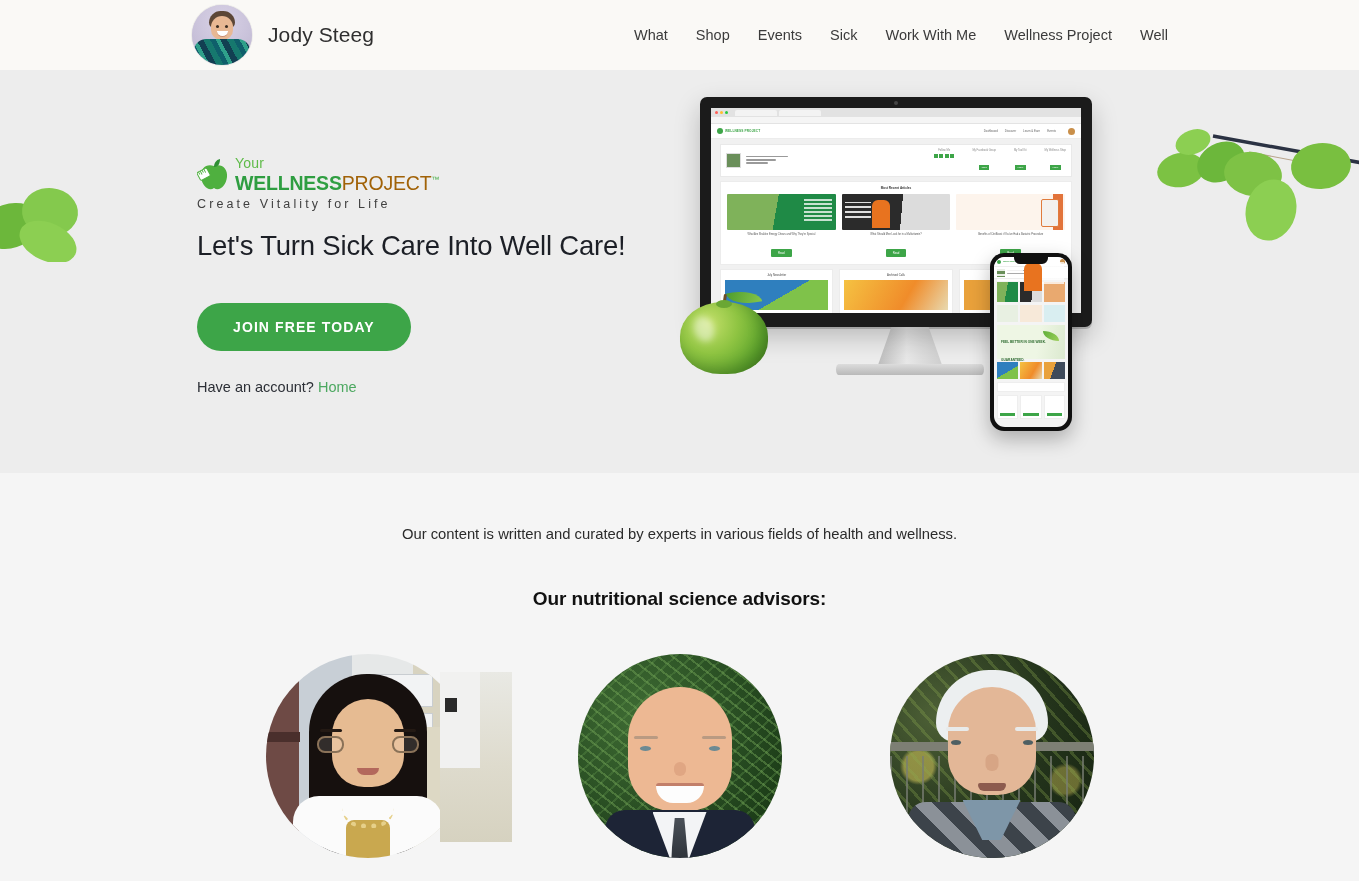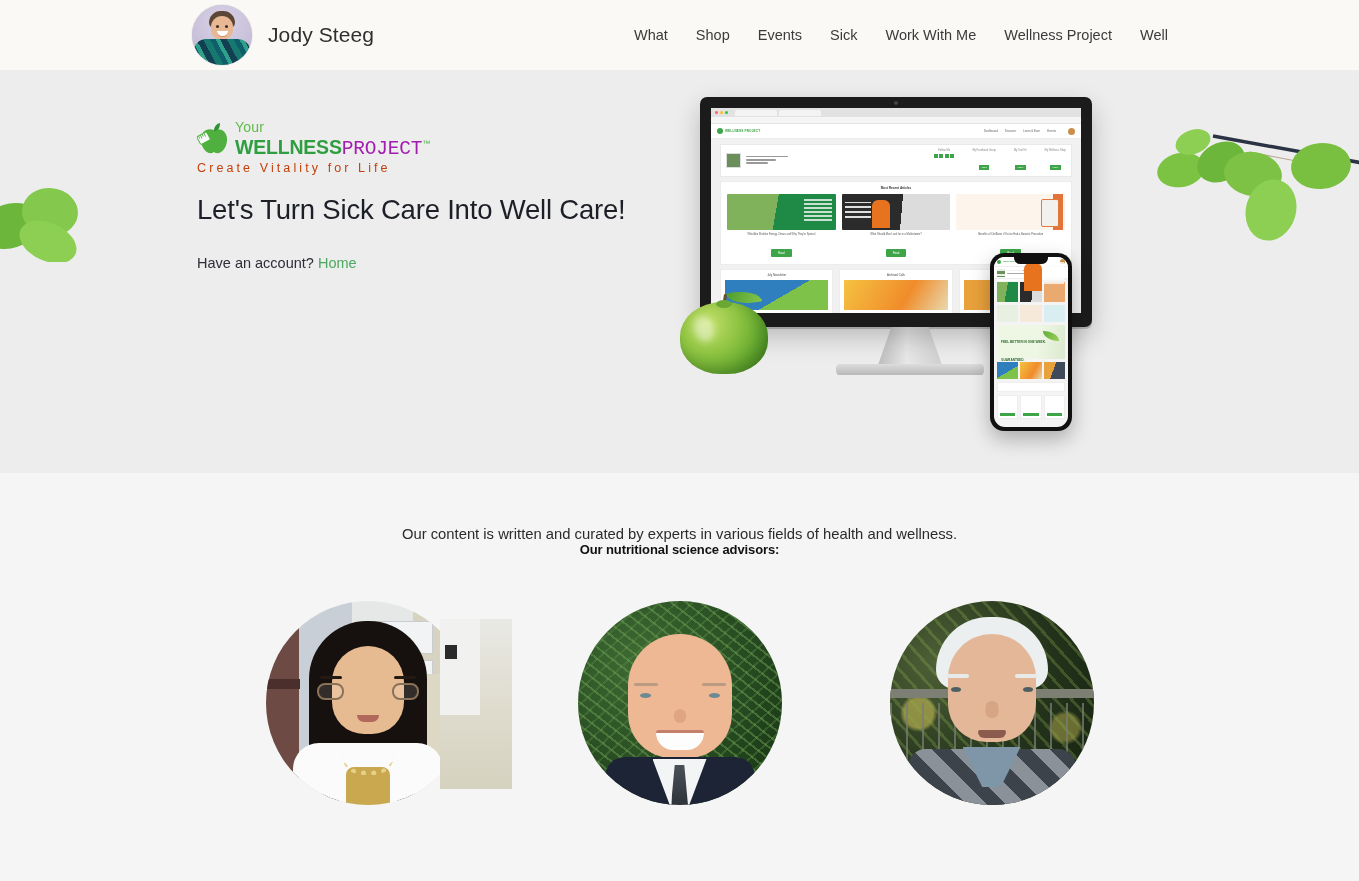--- a/index.html
+++ b/index.html
@@ -46,30 +46,30 @@
     position: relative; height: 403px; background: #ededed; overflow: hidden;
   }
   .hero-inner { position: relative; width: 1359px; height: 100%; }
 
   .leaf-left  { position: absolute; left: -42px; top: 72px; width: 170px; height: 120px; }
   .leaf-right { position: absolute; right: -4px; top: 52px; width: 210px; height: 125px; }
 
   .hero-copy { position: absolute; left: 197px; top: 51px; width: 470px; }
 
   
-  .ywp-logo { position: relative; width: 210px; height: 56px; margin-bottom: 12px; }
+  .ywp-logo { position: relative; width: 210px; height: 56px; margin-bottom: 12px; margin-top: 36px; }
   .ywp-apple { position: absolute; left: 0; top: 2px; width: 34px; height: 34px; }
   .ywp-text  { position: absolute; left: 38px; top: 0; }
   .ywp-your  { font-size: 14px; color: #5fbb49; font-weight: 400; letter-spacing: .2px; line-height: 13px; }
   .ywp-main  { font-size: 19.5px; line-height: 20px; letter-spacing: -0.2px; white-space: nowrap; }
   .ywp-main .b { font-weight: 700; color: #2f9e41; }
-  .ywp-main .l { font-weight: 400; color: #a21caf; font-family: Liberation Mono, monospace; }
+  .ywp-main .l { font-weight: 400; color: #a16207; }
   .ywp-main .tm { font-size: 8px; vertical-align: super; color: #49b04a; }
   .ywp-tag {
-    position: absolute; left: 0; top: 40px; font-size: 12.5px; color: #c2410c;
+    position: absolute; left: 0; top: 40px; font-size: 12.5px; color: #404040;
     letter-spacing: 3.1px; white-space: nowrap;
   }
 
   .hero-h1 {
     font-size: 27.5px; font-weight: 400; color: #1c1f26; line-height: 1.25;
     margin: 16px 0 14px; letter-spacing: -0.2px;
   }
   .hero-sub { font-size: 14.8px; line-height: 1.62; color: #2c2f36; max-width: 420px; }
 
   .cta-btn {
@@ -201,21 +201,21 @@
   .p-cell2 { height:17px; }
   .p-bar { margin:3px; height:10px; background:#fff; border:1px solid #eee; }
   .p-grid3 { padding:0 3px 3px; display:grid; grid-template-columns:1fr 1fr 1fr; gap:2px; }
   .p-cell3 { height:24px; background:#fff; border:1px solid #eee; position:relative; }
   .p-cell3::after { content:""; position:absolute; left:2px; right:2px; bottom:2px; height:3px; background:#3da548; }
 
   
   .experts { position: relative; background: #f5f5f5; padding-top: 38px; text-align: center; }
   .experts h2 { font-size: 26px; color: #2f9e41; font-weight: 700; letter-spacing: -0.2px; }
   .experts .lead { font-size: 14.8px; color: #2b2b2b; margin-top: 15px; }
-  .experts h3 { font-size: 13px; color: #111; font-weight: 700; letter-spacing:-0.1px; }
+  .experts h3 { font-size: 19px; color: #111; font-weight: 700; margin-top: 46px; letter-spacing:-0.1px; }
 
   .advisors { display: flex; justify-content: center; gap: 108px; margin-top: 44px; }
   .advisor { width: 204px; height: 204px; position: relative; }
   .adv-photo { width: 204px; height: 204px; border-radius: 50%; overflow: hidden; position: relative; }
 
   
   .a1 .bg { position:absolute; inset:0; background:
       linear-gradient(90deg,#6e4a45 0 16%, #c8cfd6 16% 42%, #e6e8e8 42% 72%, #d8d3c0 72% 100%); }
   .a1 .shelf { position:absolute; left:0; top:38%; width:17%; height:5%; background:#4a2f2c; }
   .a1 .equip1 { position:absolute; left:48%; top:10%; width:34%; height:16%; background:#f2f3f4; border:1px solid #c9cdd1; }
@@ -371,20 +371,21 @@
             <div class="ywp-your">Your</div>
             <div class="ywp-main">
               <span class="b">WELLNESS</span><span class="l">PROJECT</span><span class="tm">™</span>
             </div>
           </div>
           <div class="ywp-tag">Create Vitality for Life</div>
         </div>
 
         <h1 class="hero-h1">Let's Turn Sick Care Into Well Care!</h1>
 
+        <button class="cta-btn">JOIN FREE TODAY</button>
 
         <div class="account-line">
           <span>Have an account?</span>
           <a href="#">Home</a>
         </div>
       </div>
 
       <div class="device-wrap">
 
         <div class="mon-chin"></div>

